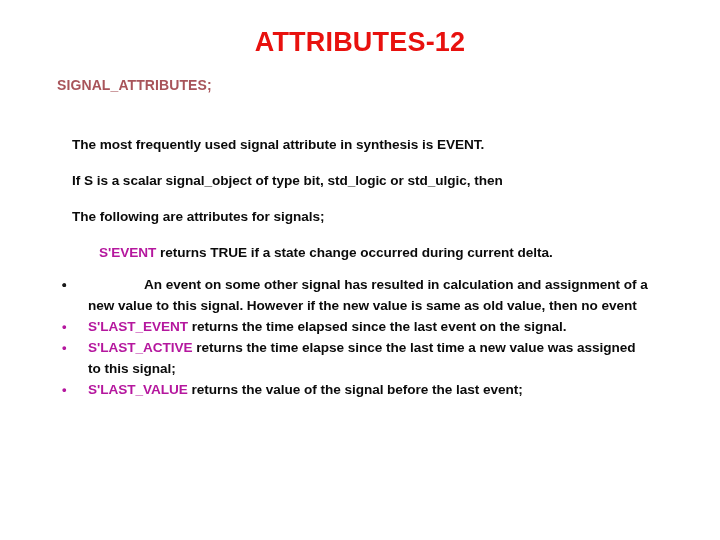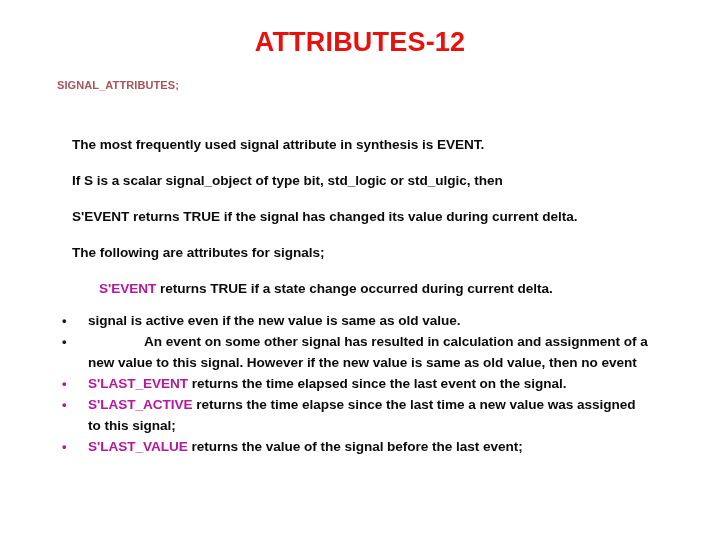--- a/index.html
+++ b/index.html
@@ -40,21 +40,21 @@
     white-space: nowrap;
   }
 
   
   .subtitle {
     position: absolute;
     left: 57px;
     top: 76px;
     color: #a8545a;
     font-weight: bold;
-    font-size: 11px;
+    font-size: 14px;
     line-height: 18px;
     letter-spacing: 0.1px;
   }
 
   
   .body-block {
     position: absolute;
     left: 57px;
     top: 119px;
     width: 620px;
@@ -120,28 +120,26 @@
 <div id="slide">
 
   <div class="slide-title">ATTRIBUTES-12</div>
 
   <div class="subtitle">SIGNAL_ATTRIBUTES;</div>
 
   <div class="body-block">
 
     <div class="para">The most frequently used signal attribute in synthesis is EVENT.</div>
     <div class="para">If S is a  scalar signal_object of type bit, std_logic or std_ulgic, then</div>
-    <div class="para">S'EVENT returns TRUE if the signal has changed its value during current delta.</div>
     <div class="para">The following are  attributes for signals;</div>
 
     <div class="sub-line"><span class="kw">S'EVENT</span><span> returns TRUE if a state change occurred during current delta.</span></div>
 
     <div class="bullet-row">
       <span class="bullet-mark dark">•</span>
-      <span class="bullet-text nowrap">signal is active even if the new value is same as old value.</span>
     </div>
 
     <div class="bullet-row">
       <span class="bullet-mark dark">•</span>
       <span class="bullet-text nowrap"><span class="tab-indent"></span><span>An event on some other signal has resulted in calculation and assignment of a</span></span>
       <span class="bullet-text nowrap">new value to this signal. However if the new value is same as old value, then no event</span>
     </div>
 
     <div class="bullet-row">
       <span class="bullet-mark magenta">•</span>

